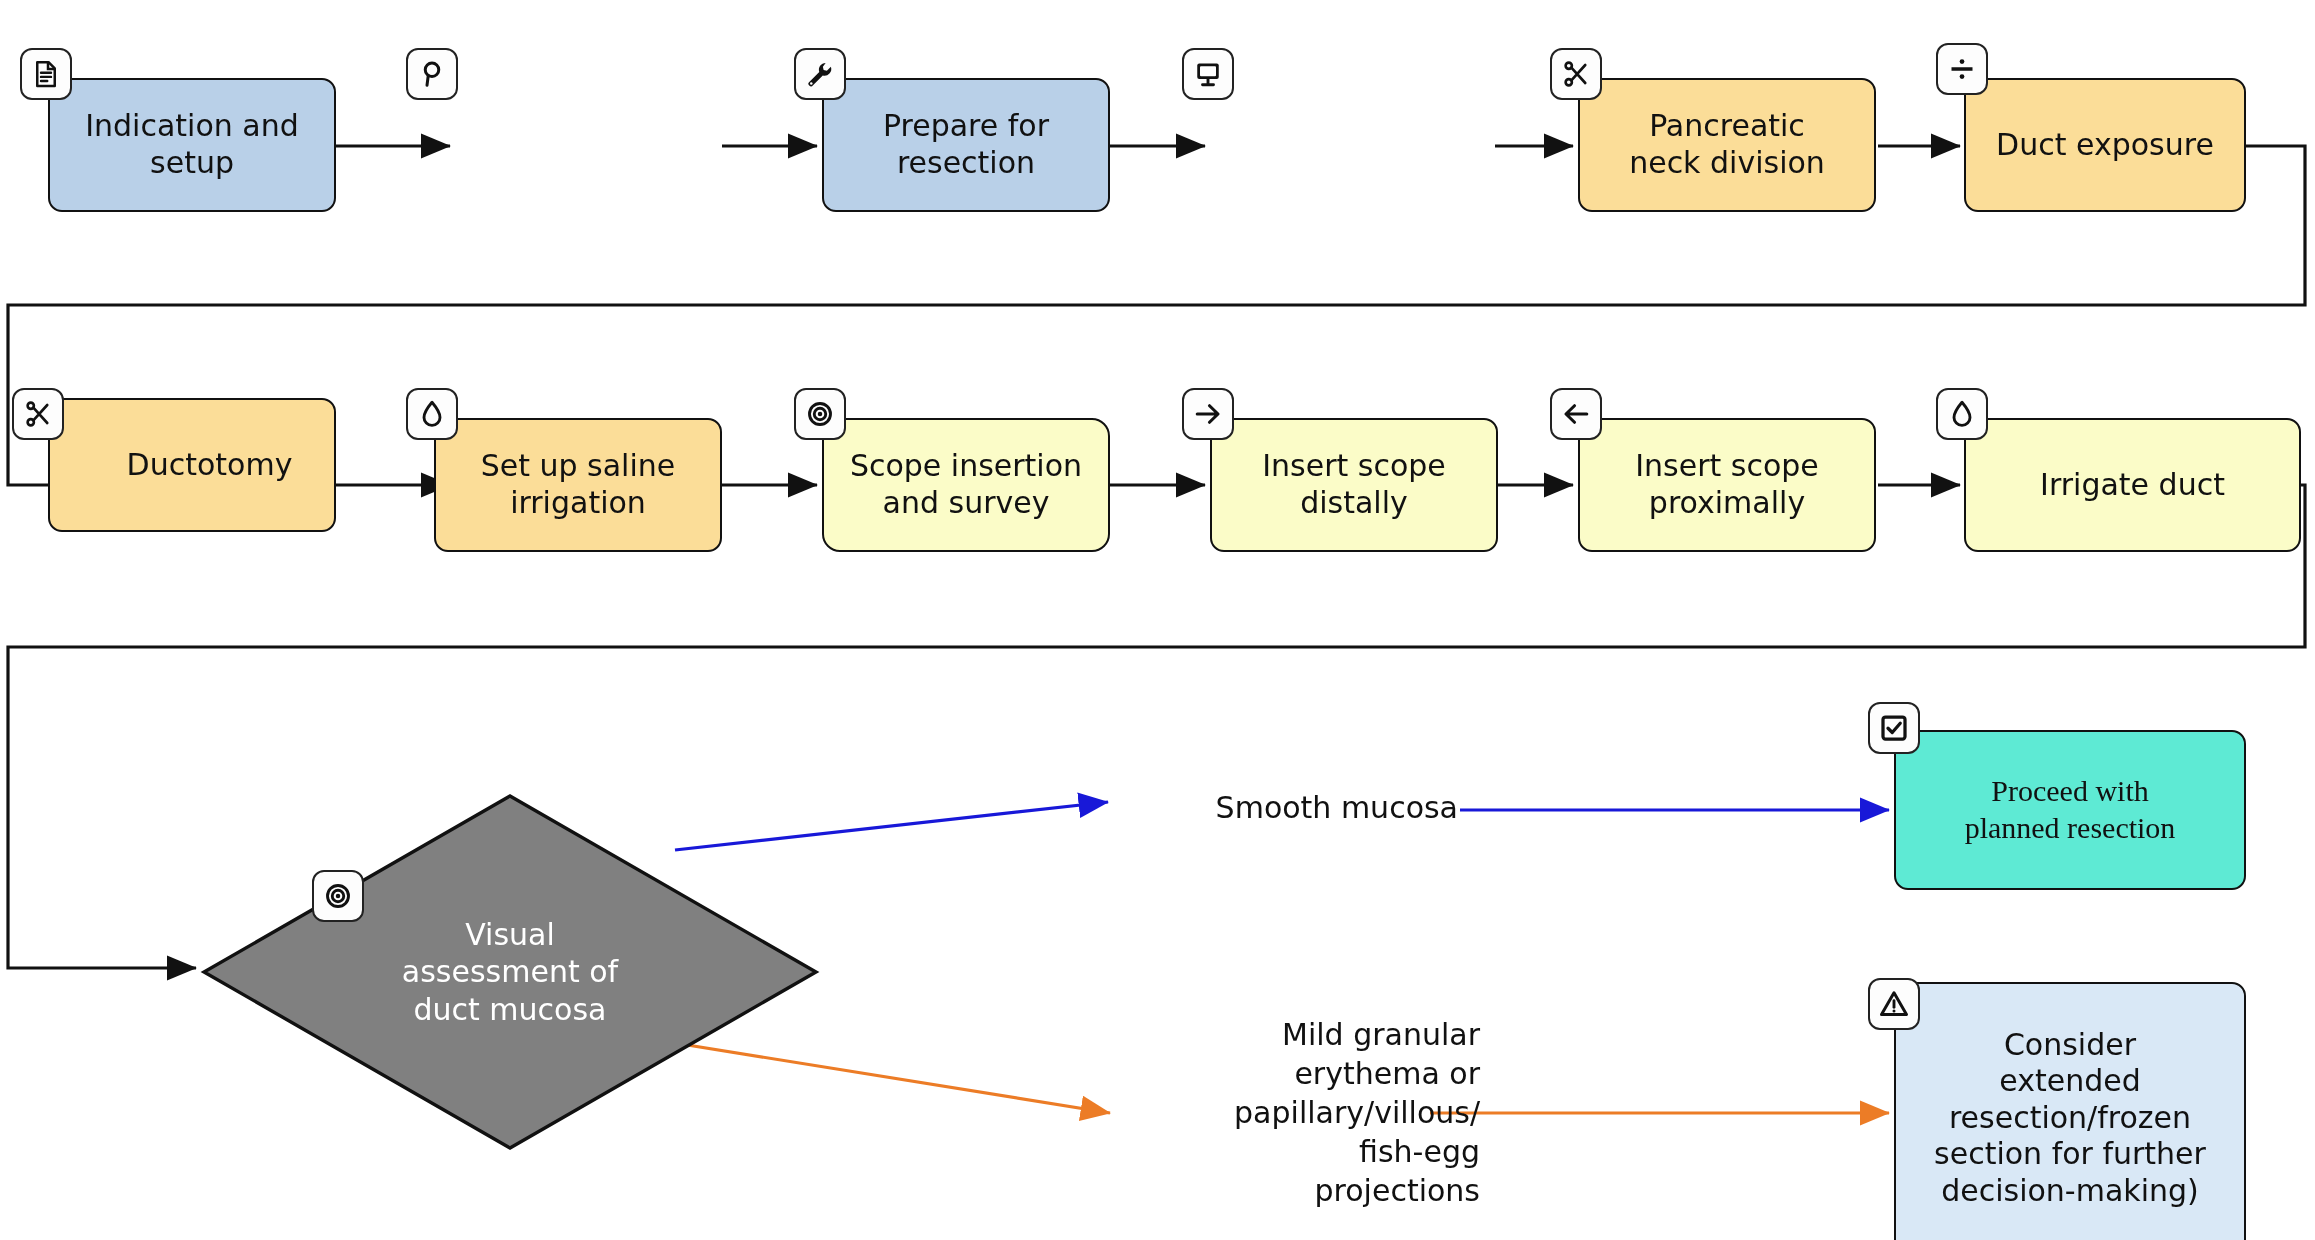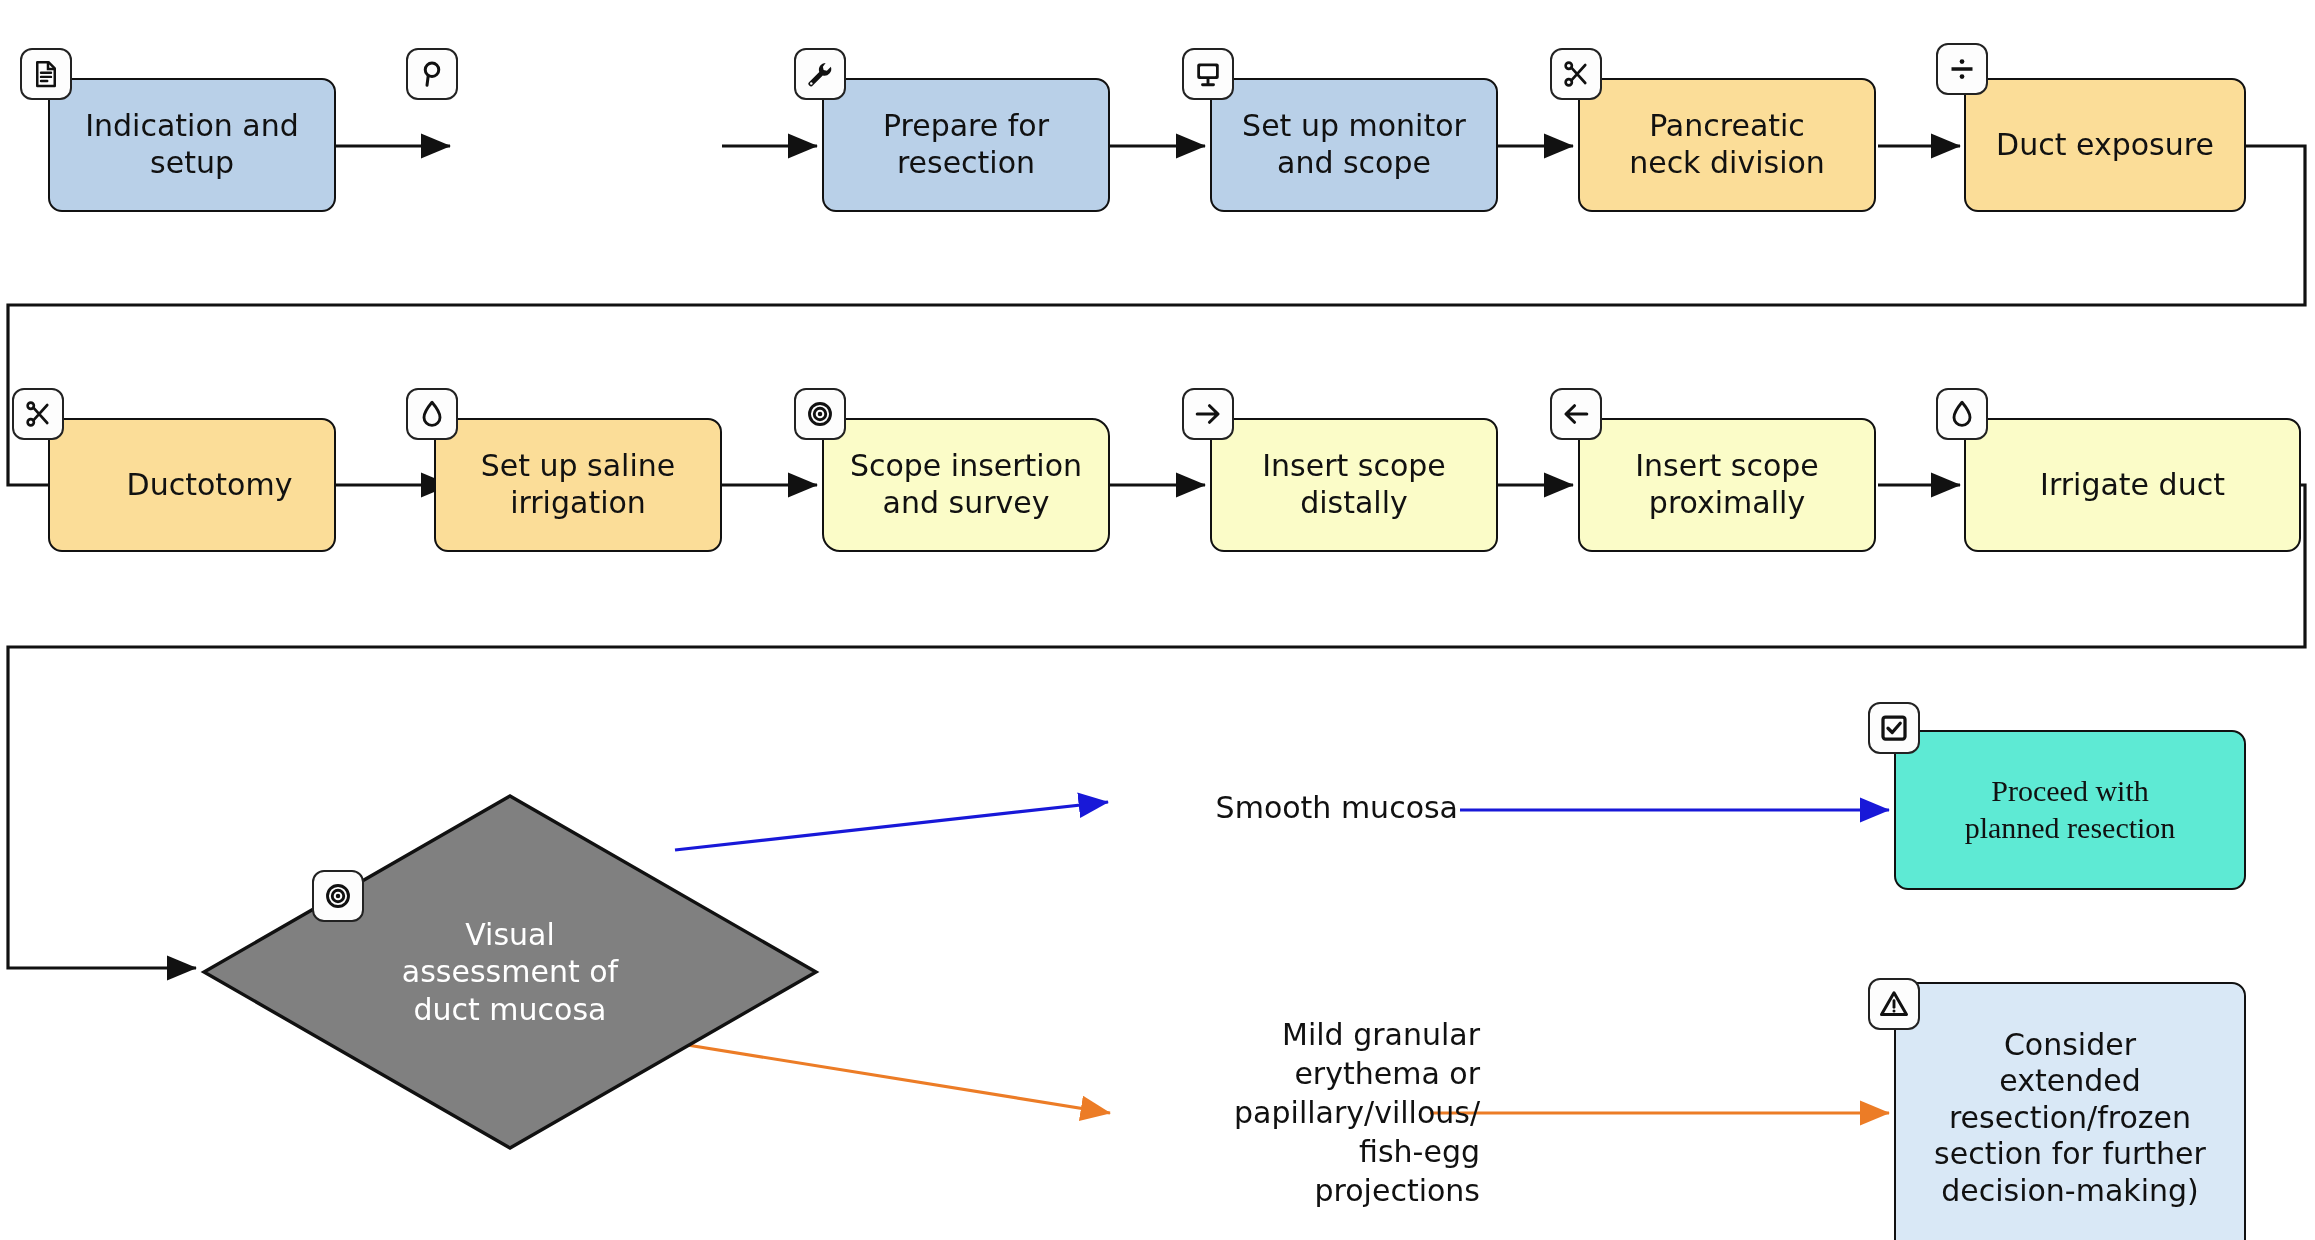--- a/index.html
+++ b/index.html
@@ -163,24 +163,20 @@
     <span class="node-label">Prepare for
 resection</span>
   </div>
   <div class="badge" style="left:794px; top:8px;">
     <svg width="30" height="30" viewBox="0 0 24 24">
       <path d="M16.5 3.2a5.4 5.4 0 0 0-5.1 7.2L3.6 18.2a2 2 0 1 0 2.8 2.8l7.8-7.8a5.4 5.4 0 0 0 6.5-7l-3.2 3.2-2.6-.6-.6-2.6z" fill="#111"></path>
       <circle cx="5" cy="19.6" r="1" fill="#fff"></circle>
     </svg>
   </div>
 
-  <div class="node fill-blue" style="left:1210px; top:38px; width:288px; height:134px;">
-    <span class="node-label">Set up monitor
-and scope</span>
-  </div>
   <div class="badge" style="left:1182px; top:8px;">
     <svg width="30" height="30" viewBox="0 0 24 24">
       <rect x="3.4" y="3.6" width="17.2" height="12.4" rx="1.6" fill="#111"></rect>
       <rect x="5.6" y="5.8" width="12.8" height="8" rx="0.8" fill="#fff"></rect>
       <path d="M12 16v3.4M7.6 20.6h8.8" stroke="#111" stroke-width="2.3" stroke-linecap="round"></path>
     </svg>
   </div>
 
   <div class="node fill-amber" style="left:1578px; top:38px; width:298px; height:134px;">
     <span class="node-label">Pancreatic
@@ -198,21 +194,21 @@
     <span class="node-label">Duct exposure</span>
   </div>
   <div class="badge" style="left:1936px; top:3px;">
     <svg width="30" height="30" viewBox="0 0 24 24">
       <circle cx="12" cy="6" r="1.9" fill="#111"></circle>
       <rect x="3.6" y="10.6" width="16.8" height="2.8" fill="#111"></rect>
       <circle cx="12" cy="18" r="1.9" fill="#111"></circle>
     </svg>
   </div>
 
-  <div class="node fill-amber" style="left:48px;  top:378px; width:288px; height:134px;padding-left:45px;">
+  <div class="node fill-amber" style="left:48px;  top:358px; width:288px; height:134px;padding-left:45px;">
     <span class="node-label">Ductotomy</span>
   </div>
   <div class="badge" style="left:12px; top:348px;">
     <svg width="30" height="30" viewBox="0 0 24 24">
       <circle cx="6.2" cy="5.4" r="2.5" fill="none" stroke="#111" stroke-width="2.1"></circle>
       <circle cx="6.2" cy="18.6" r="2.5" fill="none" stroke="#111" stroke-width="2.1"></circle>
       <path d="M8.3 6.9 L19.4 19.2 M8.3 17.1 L19.4 4.8" stroke="#111" stroke-width="2.1" stroke-linecap="round"></path>
     </svg>
   </div>
 

